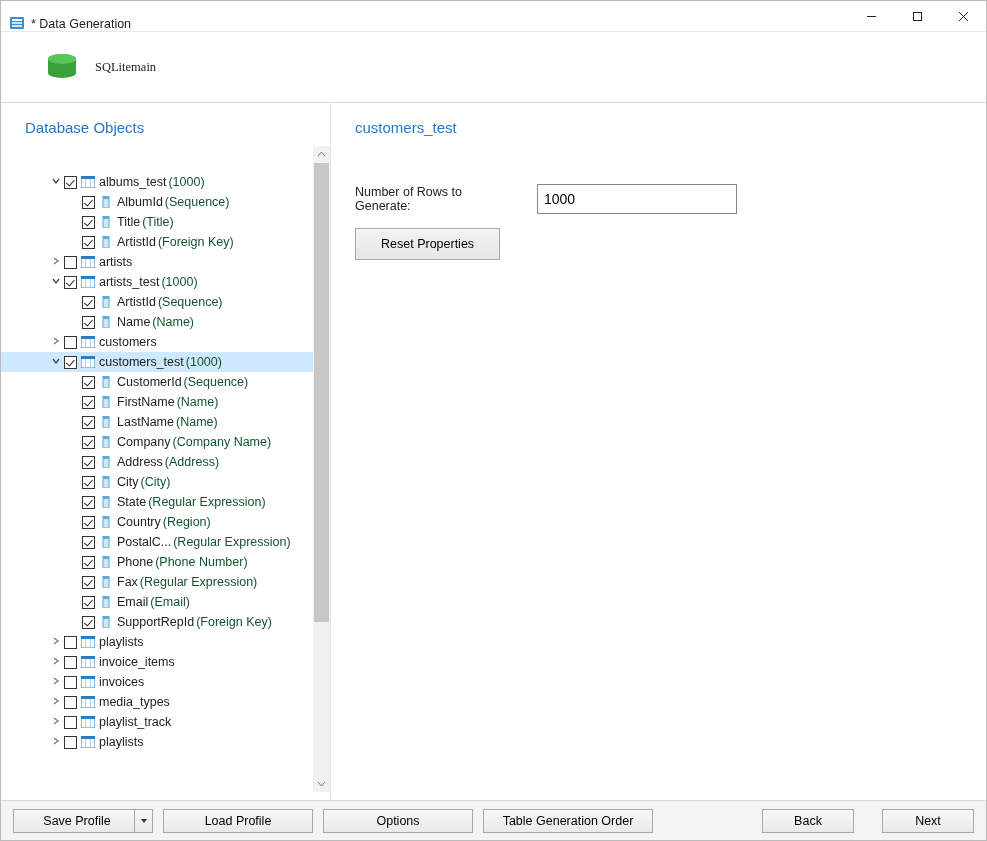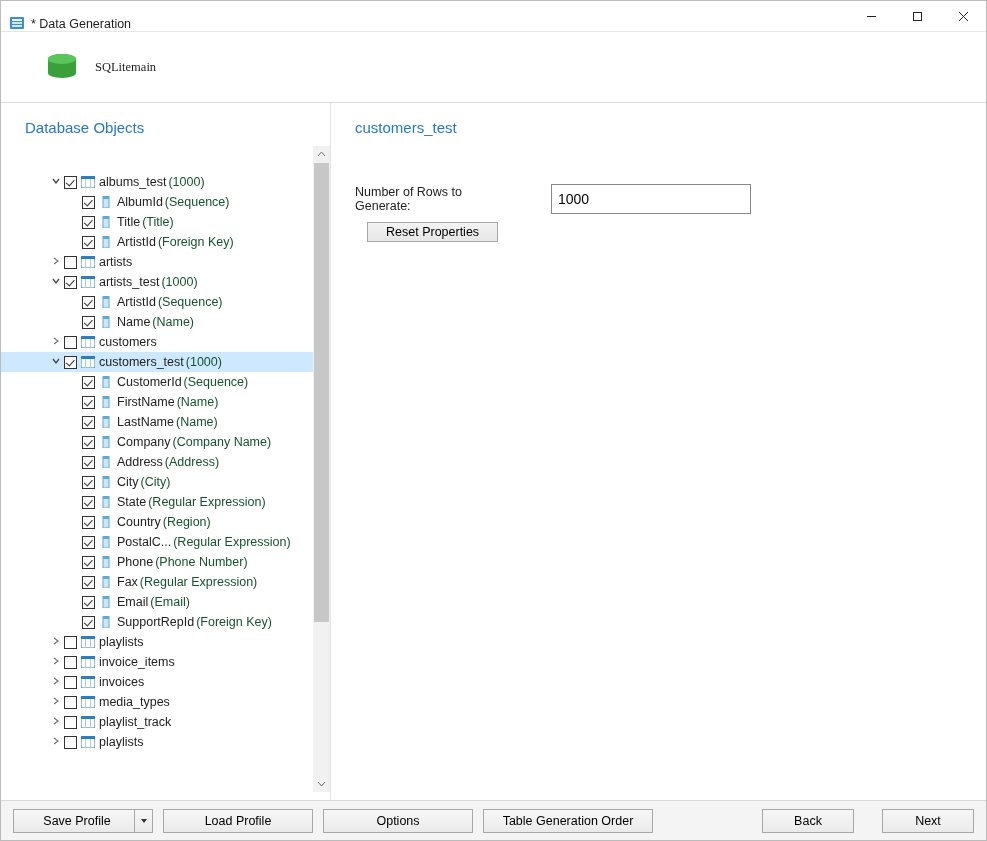--- a/index.html
+++ b/index.html
@@ -27,24 +27,24 @@
   .row.selected { background: #cde8ff; }
   .indent { display: inline-block; height: 1px; }
   .expander { width: 13px; text-align: center; color: #555; font-size: 11px; user-select: none; }
   .checkbox { width: 13px; height: 13px; border: 1px solid #333; margin: 0 4px 0 2px; display: flex; align-items: center; justify-content: center; background: #fff; }
   .checkbox.checked::after { content: ""; display: block; width: 7px; height: 4px; border-left: 1.6px solid #333; border-bottom: 1.6px solid #333; transform: rotate(-48deg) translate(0px,-1px); }
   .node-icon { width: 14px; height: 12px; margin-right: 4px; }
   .node-label { }
   .node-hint { color: #14532d; margin-left: 2px; }
   .right-pane { flex: 1; padding: 16px 24px; display: flex; flex-direction: column; }
   .right-title { font-size: 15px; color: #2478c7; margin-bottom: 48px; }
-  .form-row { display: flex; align-items: center; gap: 36px; margin-bottom: 8px; }
+  .form-row { display: flex; align-items: center; gap: 22px; margin-bottom: 14px; }
   .form-label { width: 160px; }
   .text-input { width: 200px; height: 30px; border: 1px solid #888; padding: 0 6px; font-family: inherit; font-size: 14px; }
-  .btn-reset { height: 20px; padding: 0 18px; border: 1px solid #a7a7a7; background: linear-gradient(#f3f3f3,#e6e6e6); font-family: inherit; font-size: 12.5px; cursor: pointer; margin-left: 12px; }
+  .btn-reset { height: 32px; padding: 0 25px; border: 1px solid #a7a7a7; background: linear-gradient(#f3f3f3,#e6e6e6); font-family: inherit; font-size: 12.5px; cursor: pointer; }
   .footer { height: 40px; border-top: 1px solid #d9d9d9; background: #f4f4f4; display: flex; align-items: center; padding: 0 12px; gap: 10px; }
   .footer-left { display: flex; gap: 10px; }
   .footer-right { margin-left: auto; display: flex; gap: 28px; }
   .fbtn { height: 24px; border: 1px solid #a7a7a7; background: linear-gradient(#f7f7f7,#eaeaea); font-family: inherit; font-size: 12.5px; cursor: pointer; display: flex; align-items: center; justify-content: center; }
   .fbtn.w-split { width: 140px; position: relative; padding-right: 18px; }
   .fbtn .split { position: absolute; right: 0; top: 0; bottom: 0; width: 18px; border-left: 1px solid #a7a7a7; display: flex; align-items: center; justify-content: center; }
   .fbtn.w-med { width: 150px; }
   .fbtn.w-sm { width: 92px; }
 </style>
 </head>

